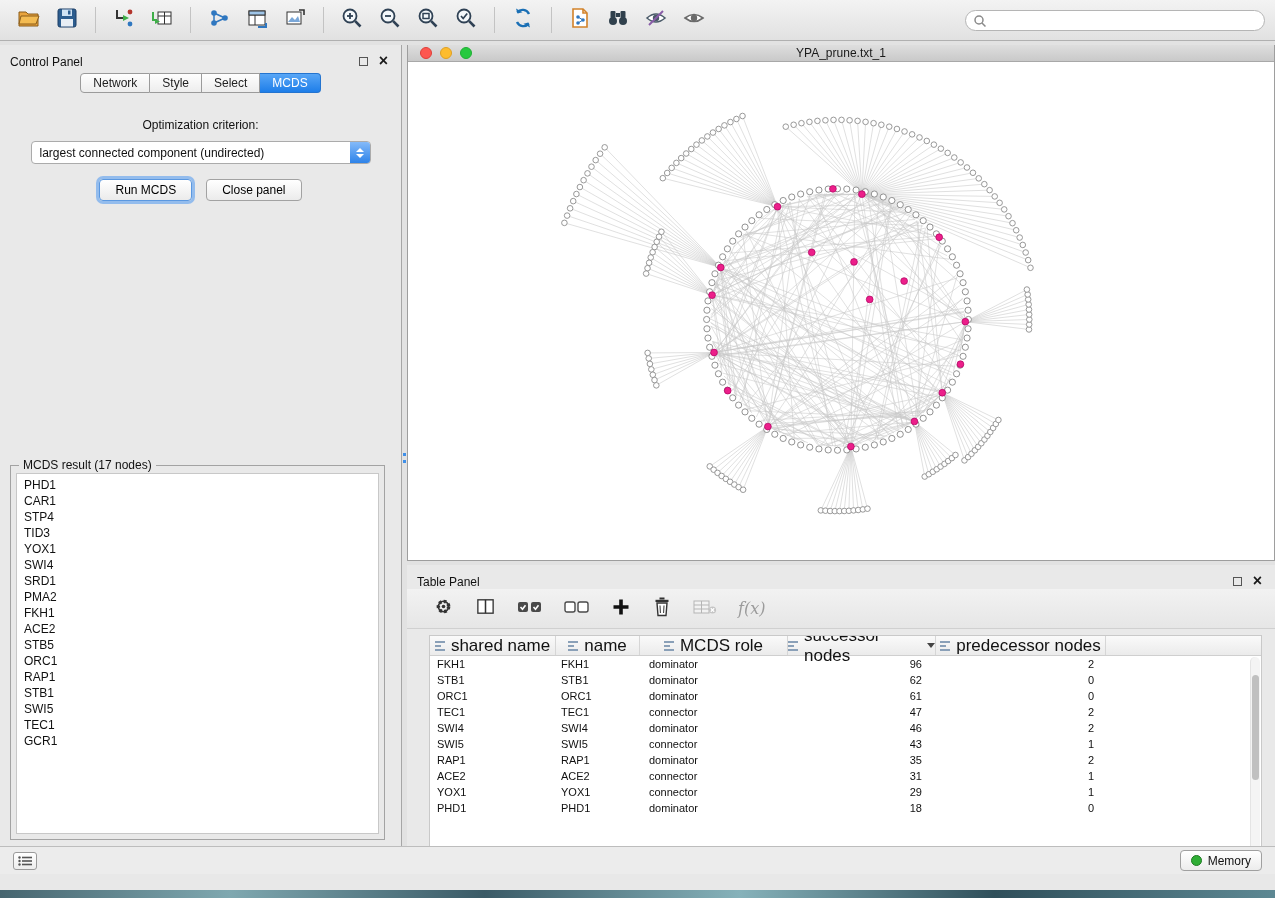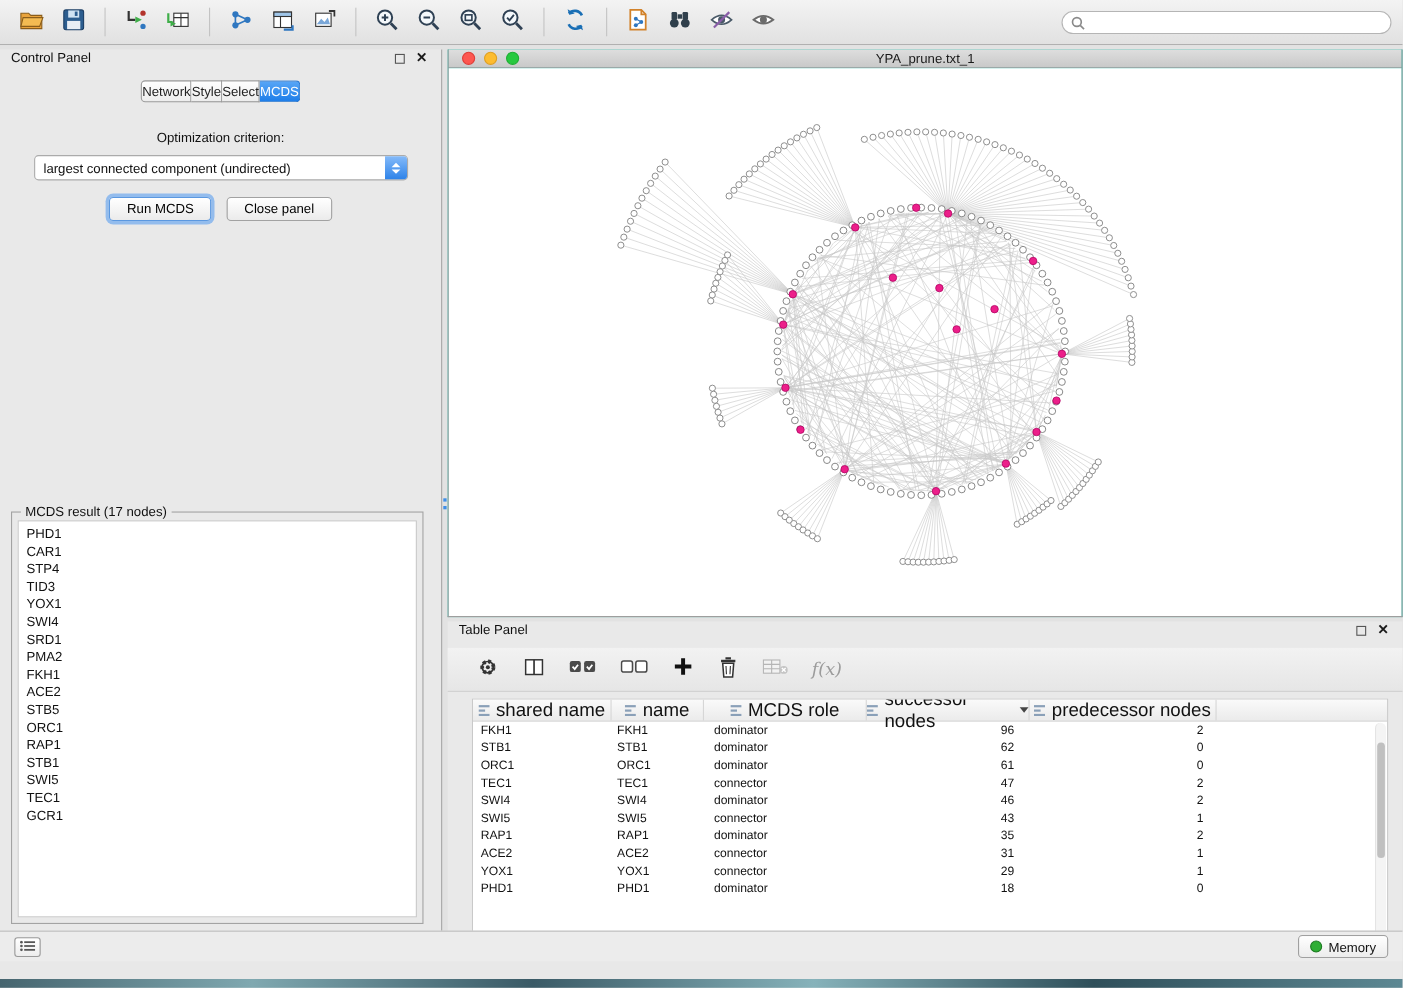--- a/index.html
+++ b/index.html
@@ -12,28 +12,28 @@
 .tb-sep{width:1px;height:26px;background:#c3c3c3;margin:0 9px;flex:none}
 .tb-search{margin-left:auto;position:relative;flex:none}
 .tb-search input{width:300px;height:21px;border:1px solid #b5b5b5;border-radius:11px;padding:0 8px 0 26px;font-size:12px;background:#fff;outline:none}
 .tb-search .mag{position:absolute;left:8px;top:4px}
 
 
 .main{position:absolute;top:41px;bottom:36px;left:0;right:0;display:flex;padding-top:4px;background:#e2e2e2}
 
 
 .control-panel{width:402px;flex:none;background:#e9e9e9;border-right:1px solid #a6a6a6;position:relative}
-.panel-header{height:24px;display:flex;align-items:flex-start;padding:0 13px 0 10px}
+.panel-header{height:24px;display:flex;align-items:flex-end;padding:0 13px 0 10px}
 .panel-title{font-size:12px}
 .panel-winbtns{margin-left:auto;display:flex;align-items:center;gap:11px}
 .float-btn{width:9px;height:9px;border:1.5px solid #555;background:transparent}
 .close-btn{font-size:16px;font-weight:bold;color:#1a1a1a;line-height:1;cursor:default}
 .cp-tabs,.tp-tabs{display:flex;justify-content:center}
 .cp-tabs{margin-top:4px}
-.tab{font-size:12px;padding:2px 0;border:1px solid #9b9b9b;border-left-width:0;background:linear-gradient(#fefefe,#ededed);color:#222;white-space:nowrap}
+.tab{font-size:12px;padding:2px 12px;border:1px solid #9b9b9b;border-left-width:0;background:linear-gradient(#fefefe,#ededed);color:#222;white-space:nowrap}
 .tab:first-child{border-left-width:1px;border-radius:4px 0 0 4px}
 .tab:last-child{border-radius:0 4px 4px 0}
 .tab.active{background:linear-gradient(#58a6f6,#1e7ee9);border-color:#2474cf;color:#fff}
 .opt-label{text-align:center;font-size:12px;margin-top:25px}
 .criterion{width:340px;height:23px;margin:9px auto 0;display:flex;align-items:center;border:1px solid #ababab;border-radius:4px;background:#fff}
 .criterion-value{flex:1;font-size:12px;padding-left:8px;white-space:nowrap;overflow:hidden}
 .criterion-stepper{width:20px;height:21px;border-radius:0 3px 3px 0;background:linear-gradient(#84baf9,#2e83e9);display:flex;flex-direction:column;align-items:center;justify-content:center;gap:2px;flex:none}
 .chev-up{width:0;height:0;border-left:4px solid transparent;border-right:4px solid transparent;border-bottom:4px solid #fff}
 .chev-down{width:0;height:0;border-left:4px solid transparent;border-right:4px solid transparent;border-top:4px solid #fff}
 .cp-buttons{display:flex;justify-content:center;gap:14px;margin-top:15px}

